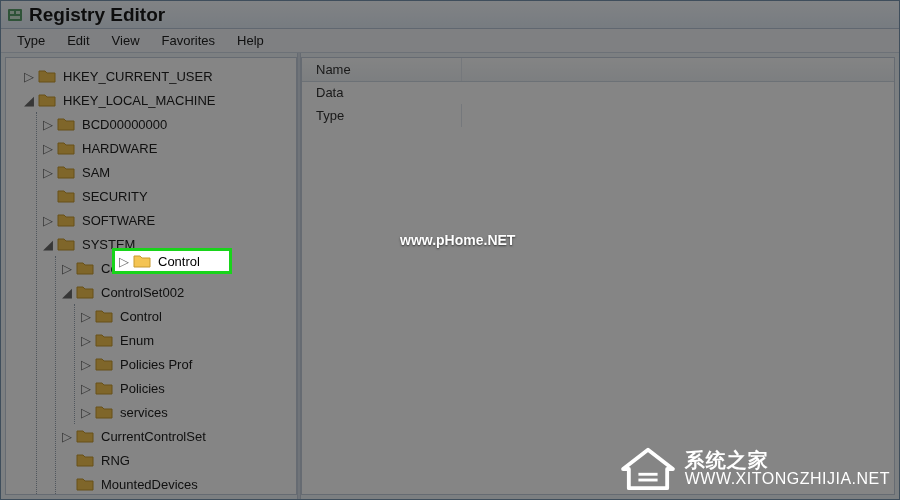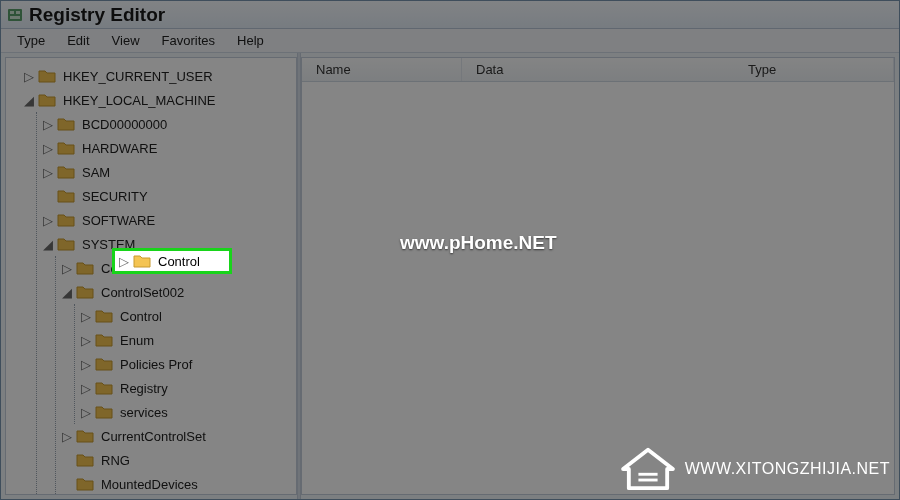--- a/index.html
+++ b/index.html
@@ -37,28 +37,28 @@
     background: #ffffff;
     z-index: 60;
     left: 112px; top: 248px; width: 120px; height: 26px;
     display: flex; align-items: center;
     padding-left: 2px;
   }
   .highlight-box .expander { color: #6a6a6a; }
   .highlight-box .node-label { background: #fff; }
 
   .list-pane { flex: 1; background: #ffffff; border: 1px solid #c3cddb; margin: 4px 4px 4px 0; display: flex; flex-direction: column; }
-  .list-header { height: 24px; display: flex; background: linear-gradient(#fdfefe,#eef2f6); border-bottom: 1px solid #d0d8e2; }
+  .list-header { height: 24px; display: flex; background: linear-gradient(#fdfefe,#eef2f6); border-bottom: 1px solid #d0d8e2; flex-direction: column; }
   .col { padding: 4px 14px; color: #333; border-right: 1px solid #e1e7ee; cursor: pointer; }
   .col.name { width: 160px; } .col.type { width: 160px; } .col.data { flex: 1; border-right: none; }
   .list-body { flex: 1; }
 
   .watermark-center {
     position: absolute; z-index: 70; color: #fff; font-weight: bold;
-    left: 400px; top: 232px; font-size: 19px; text-shadow: 0 1px 2px rgba(0,0,0,.6);
+    left: 400px; top: 232px; font-size: 14px; text-shadow: 0 1px 2px rgba(0,0,0,.6);
     font-family: Arial, sans-serif;
   }
   .watermark-br {
     position: absolute; z-index: 70; right: 10px; bottom: 8px;
     display: flex; align-items: center; gap: 8px; color: #fff;
   }
   .watermark-br .logo svg { width: 58px; height: 46px; display: block; }
   .watermark-br .txt { display: flex; flex-direction: column; line-height: 1.05; }
   .watermark-br .cn { font-size: 20px; font-weight: 700; letter-spacing: 1px; }
   .watermark-br .url { font-size: 16px; letter-spacing: 0.5px; }
@@ -218,21 +218,21 @@
                     </span>
                   <span class="node-label">Policies Prof</span>
                 </div>
                 <div class="node">
                   <span class="expander">▷</span>
                   <span class="folder-icon">
                       <svg viewBox="0 0 18 18">
                         <path d="M1 4h6l2 2h8v9H1z" fill="#f4c452" stroke="#c79a2f"></path>
                       </svg>
                     </span>
-                  <span class="node-label">Registry</span>
+                  <span class="node-label">Policies</span>
                 </div>
                 <div class="node">
                   <span class="expander">▷</span>
                   <span class="folder-icon">
                       <svg viewBox="0 0 18 18">
                         <path d="M1 4h6l2 2h8v9H1z" fill="#f4c452" stroke="#c79a2f"></path>
                       </svg>
                     </span>
                   <span class="node-label">services</span>
                 </div>
@@ -302,15 +302,16 @@
 
 <div class="watermark-br">
   <span class="logo">
     <svg viewBox="0 0 60 48">
         <path d="M30 4 L56 24 H50 V44 H10 V24 H4 Z" fill="none" stroke="#fff" stroke-width="4" stroke-linejoin="round"></path>
         <rect x="20" y="28" width="20" height="3" fill="#fff"></rect>
         <rect x="20" y="34" width="20" height="3" fill="#fff"></rect>
       </svg>
   </span>
   <span class="txt">
+    <span class="cn">系统之家</span>
     <span class="url">WWW.XITONGZHIJIA.NET</span>
   </span>
 </div>
 
 </body></html>

